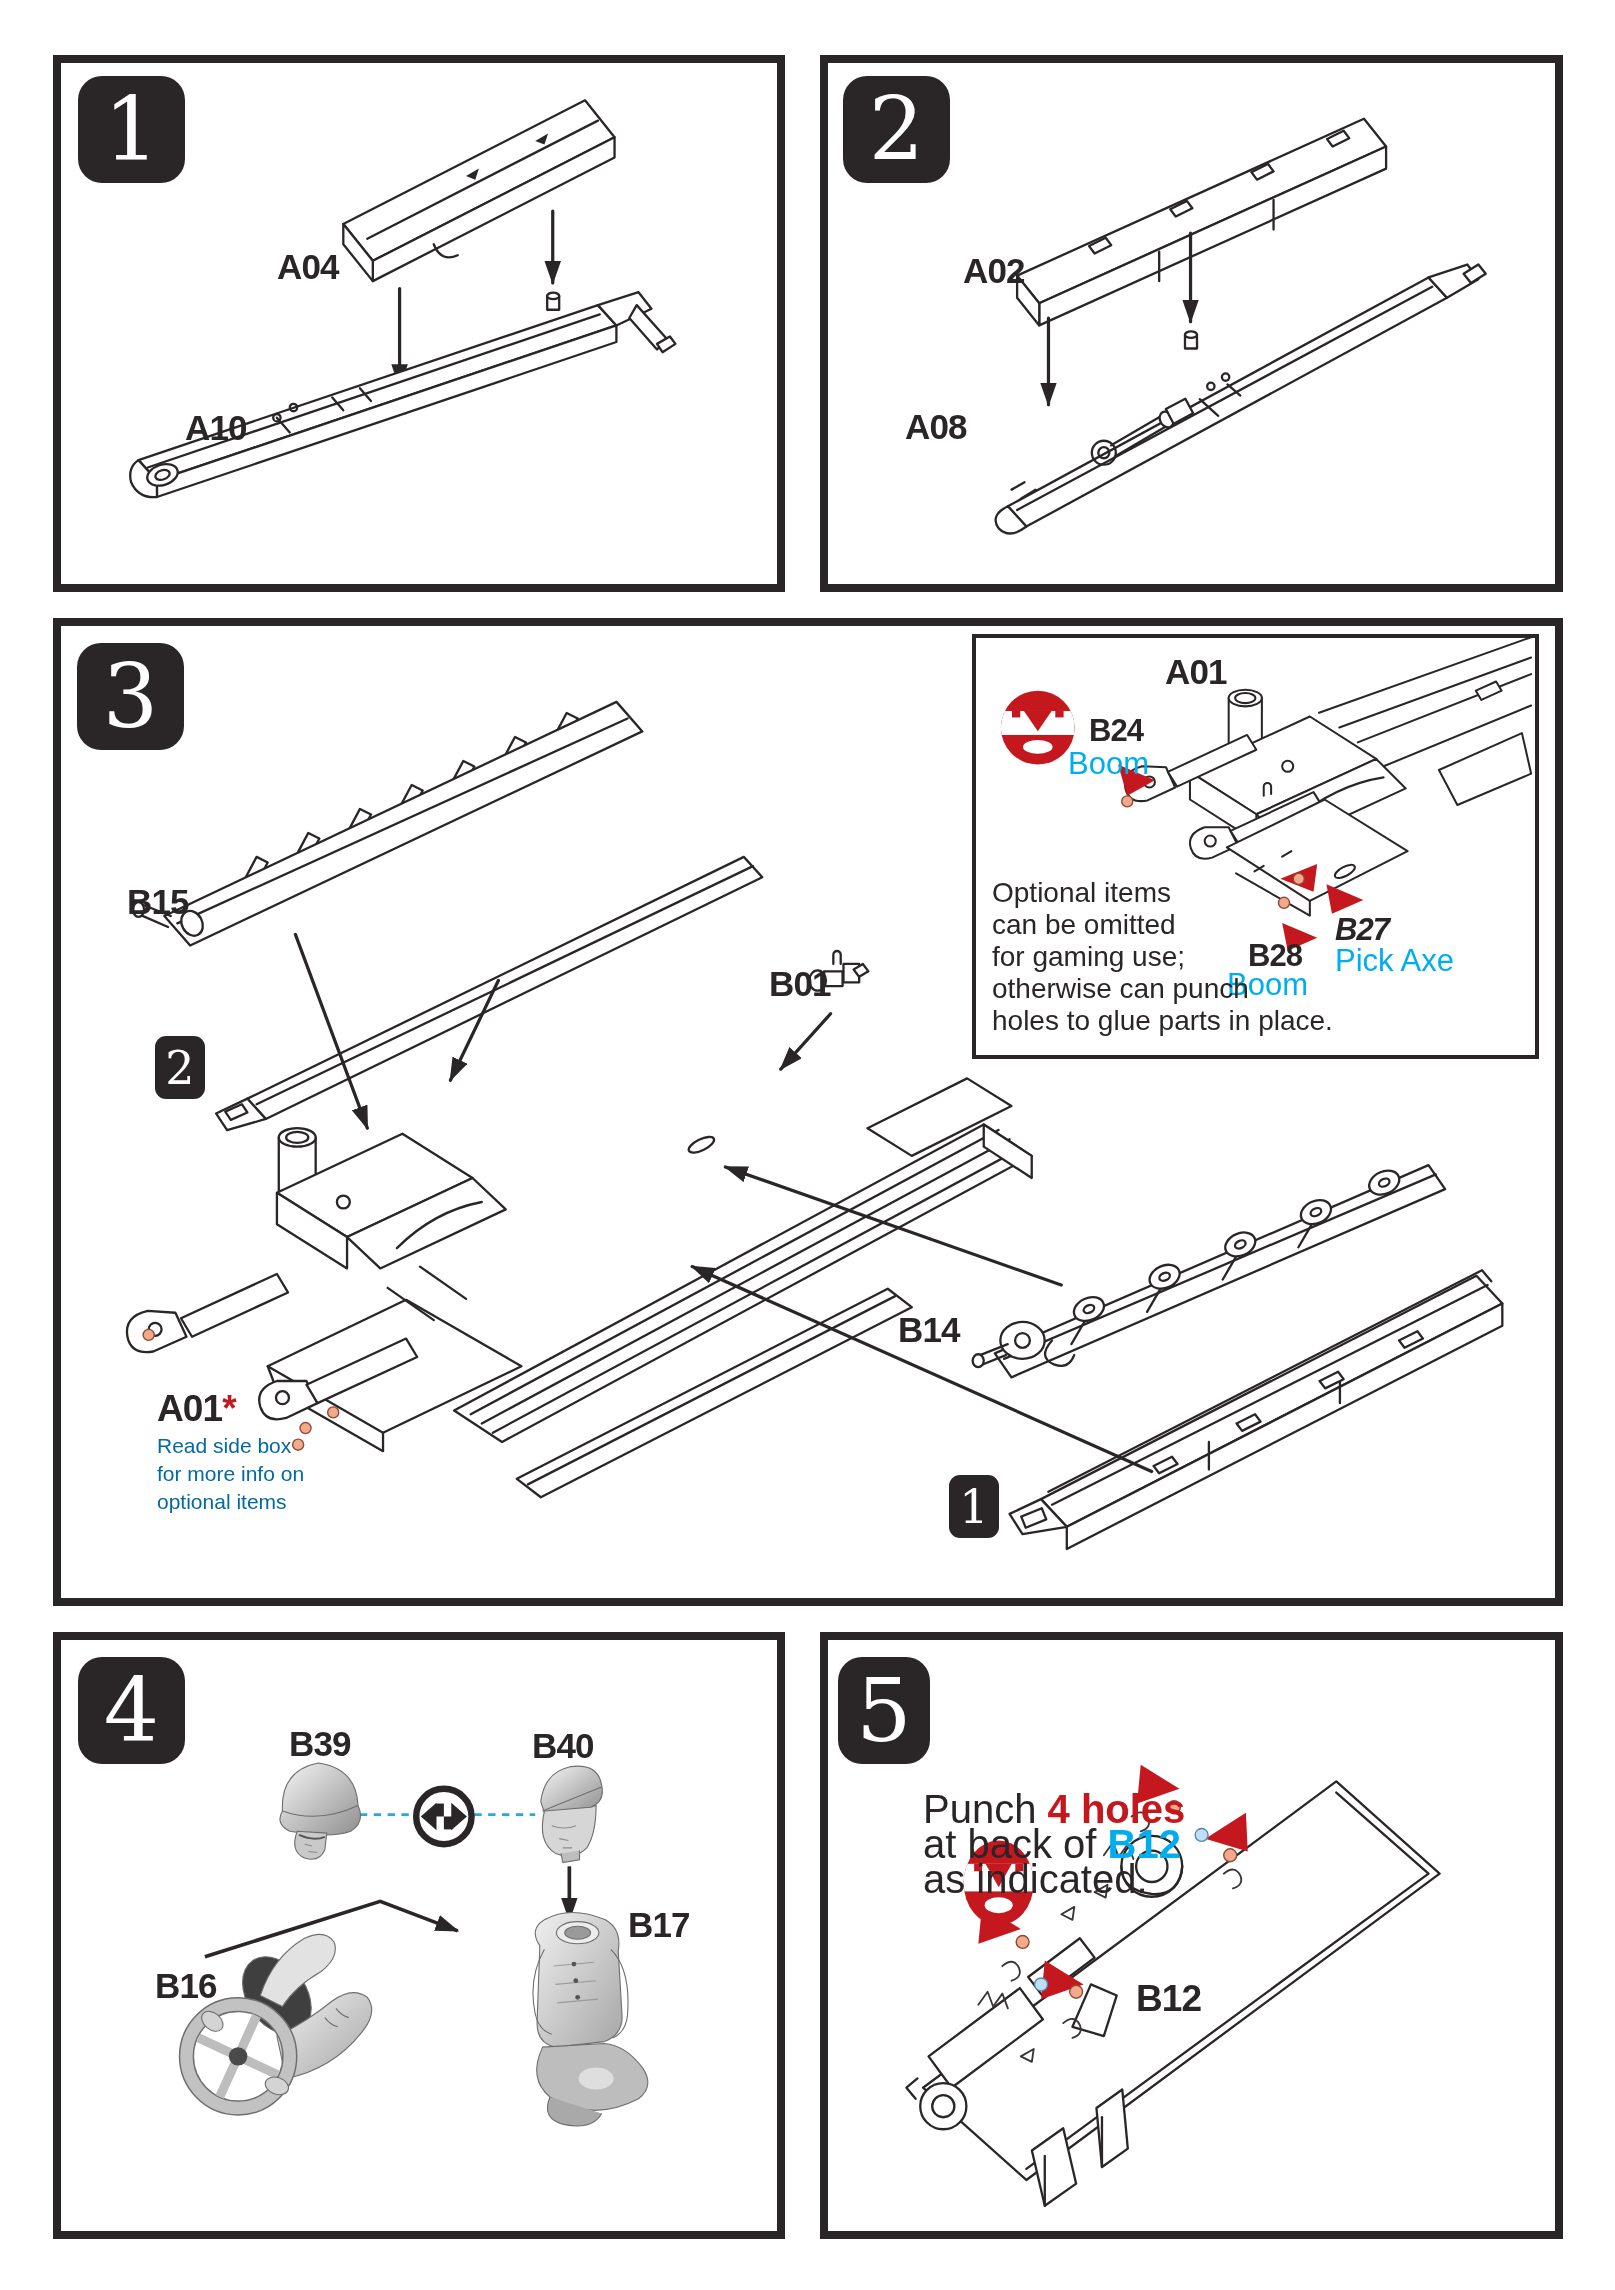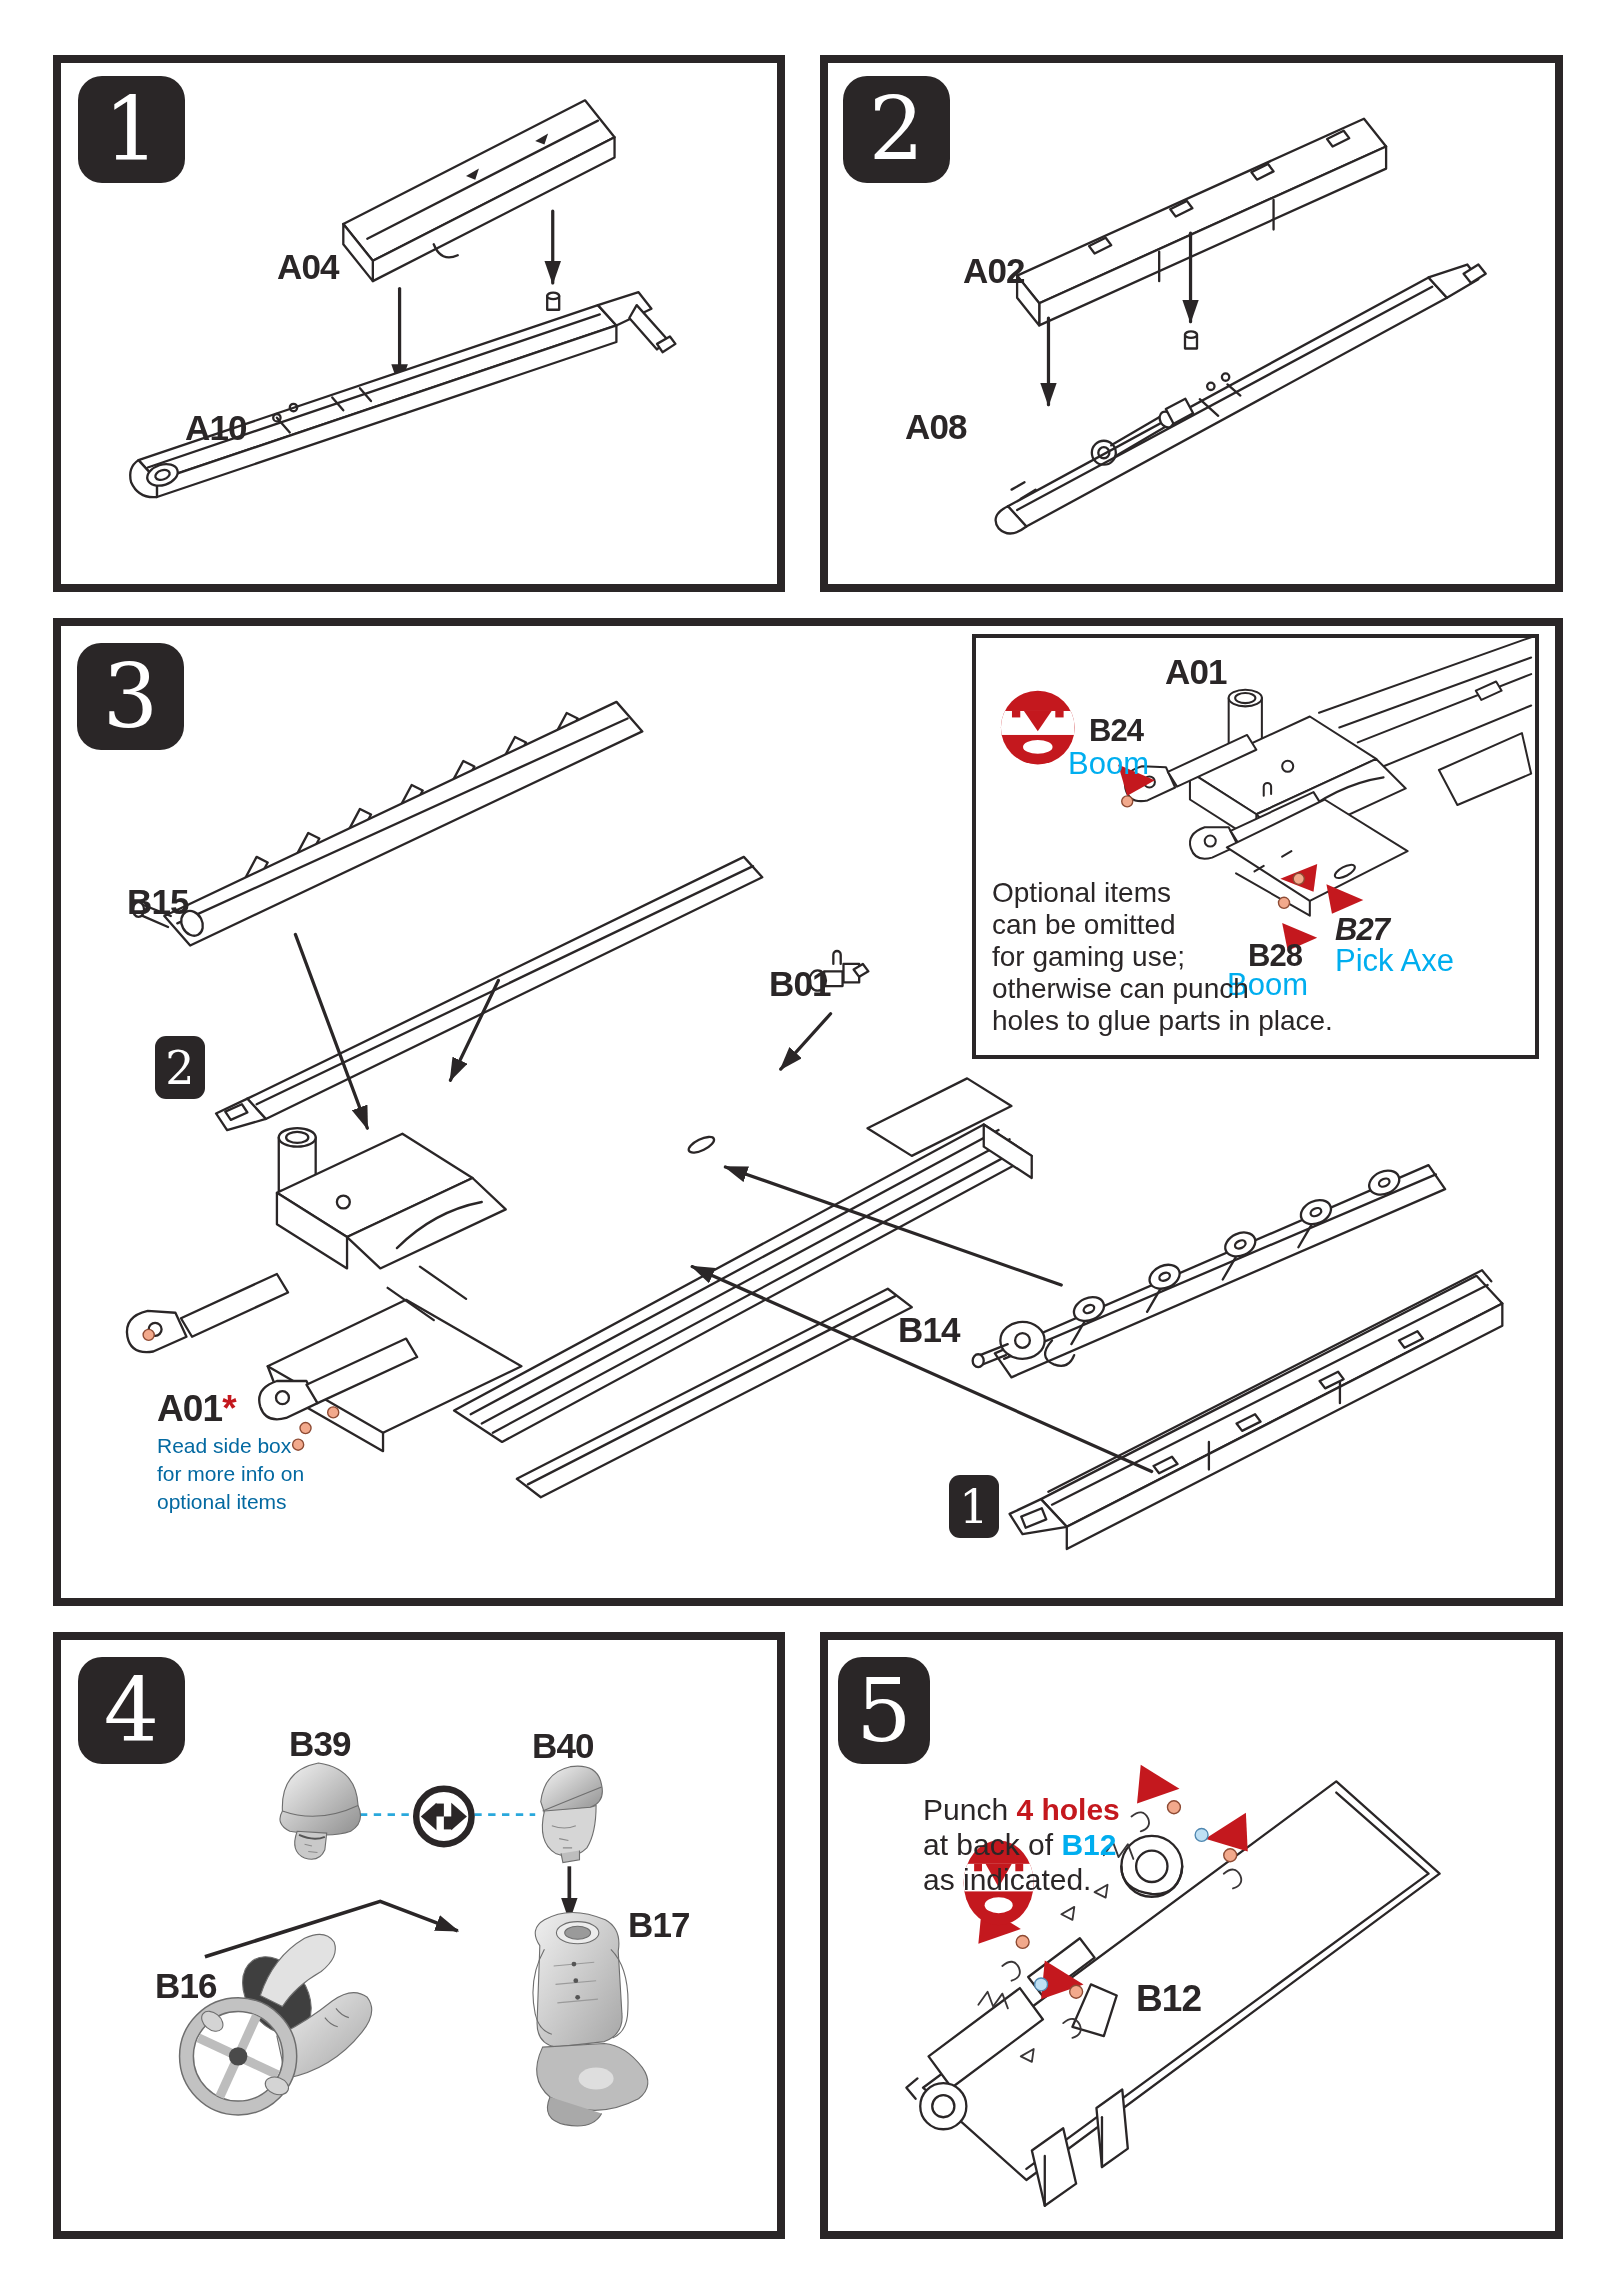--- a/index.html
+++ b/index.html
@@ -9,21 +9,21 @@
   .inset{position:absolute;border:4.6px solid #2a2627;background:#fff;box-sizing:border-box;}
   .badge{position:absolute;background:#2a2627;color:#fff;font-family:"DejaVu Serif",serif;
          display:flex;align-items:center;justify-content:center;}
   .badge.main{width:107px;height:107px;font-size:87px;border-radius:24px;}
   .badge.small{width:50px;height:63px;font-size:46px;border-radius:11px;}
   .plabel{position:absolute;font-weight:bold;font-size:35px;letter-spacing:-0.9px;white-space:nowrap;}
   .plabel .red{color:#c4181e;}
   .sublabel{position:absolute;font-size:31px;color:#00aeef;white-space:nowrap;}
   .note{position:absolute;color:#0369a1;font-size:21px;line-height:28px;font-weight:400;}
   .itext{position:absolute;font-size:28px;line-height:32px;color:#2a2627;}
-  .instr{position:absolute;font-size:30px;line-height:35px;color:#2a2627;white-space:nowrap;}
+  .instr{position:absolute;font-size:40px;line-height:35px;color:#2a2627;white-space:nowrap;}
   .instr .red{color:#c4181e;font-weight:bold;}
   .instr .blue{color:#00aeef;font-weight:bold;}
   svg.draw{position:absolute;overflow:visible;}
 </style>
 </head>
 <body>
 
 <div class="page">
 
   <div class="panel" style="left:53px;top:55px;width:732px;height:537px;"></div>

